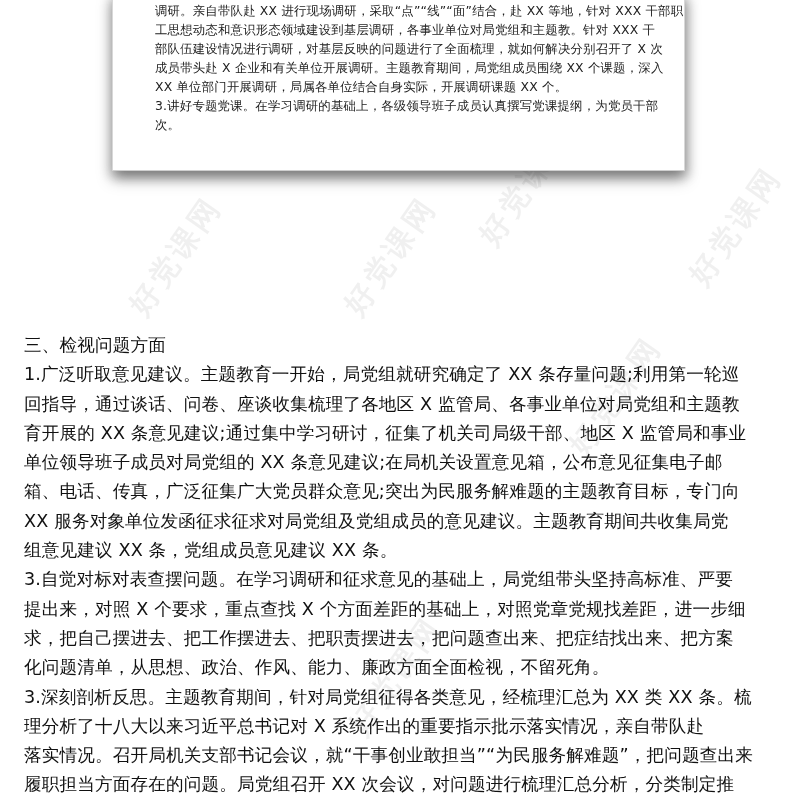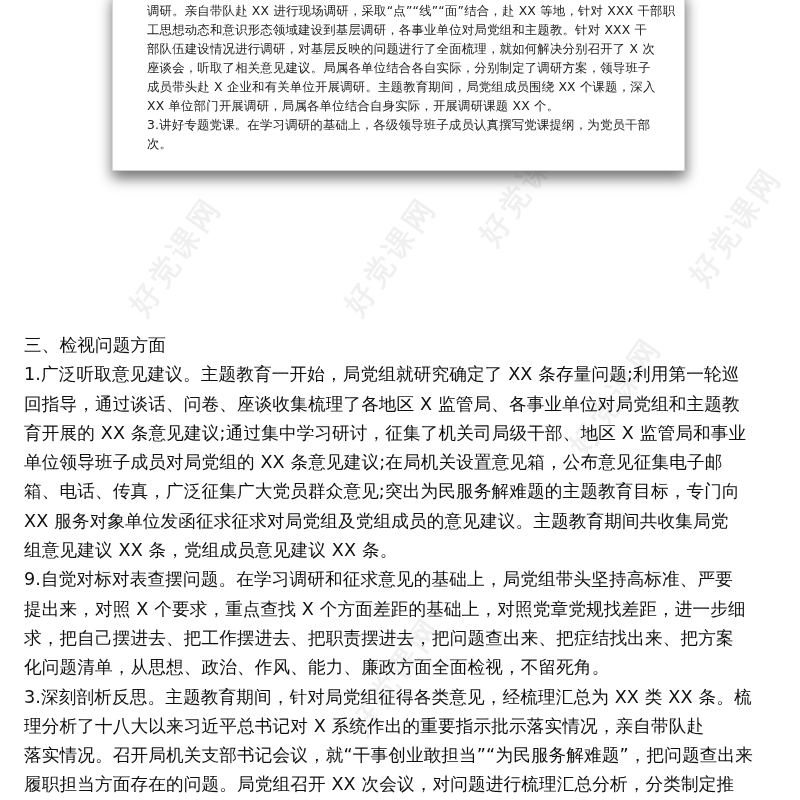--- a/index.html
+++ b/index.html
@@ -39,20 +39,21 @@
     top: 0;
     width: 510px;
   }
   .card-line {
     font-size: 12.4px;
     line-height: 19px;
     height: 19px;
     white-space: nowrap;
     letter-spacing: 0.2px;
     color: #222;
+    margin-left: 8px;
   }
   .card-line.cut {
     height: 9px;
     overflow: hidden;
     position: relative;
   }
   .card-line.cut span {
     position: relative;
     top: -9px;
     display: block;
@@ -105,38 +106,37 @@
   <div class="wm" style="left:680px; top:270px;">好党课网</div>
 
   <div class="card">
     <div class="card-inner">
       <div class="card-line cut">
           <span>的主题教育理论学习研究。亲自结合服务实际，局党组成员带头分别围绕 XX 个课题进行</span>
         </div>
       <div class="card-line">调研。亲自带队赴 XX 进行现场调研，采取“点”“线”“面”结合，赴 XX 等地，针对 XXX 干部职</div>
       <div class="card-line">工思想动态和意识形态领域建设到基层调研，各事业单位对局党组和主题教。针对 XXX 干</div>
       <div class="card-line">部队伍建设情况进行调研，对基层反映的问题进行了全面梳理，就如何解决分别召开了 X 次</div>
-      <div class="card-line">座谈会，听取了相关意见建议。局属各单位结合各自实际，分别制定了调研方案，领导班子</div>
       <div class="card-line">成员带头赴 X 企业和有关单位开展调研。主题教育期间，局党组成员围绕 XX 个课题，深入</div>
       <div class="card-line">XX 单位部门开展调研，局属各单位结合自身实际，开展调研课题 XX 个。</div>
       <div class="card-line">3.讲好专题党课。在学习调研的基础上，各级领导班子成员认真撰写党课提纲，为党员干部</div>
       <div class="card-line">次。</div>
     </div>
   </div>
 
   <div class="body-text">
     <div class="line heading">三、检视问题方面</div>
     <div class="line">1.广泛听取意见建议。主题教育一开始，局党组就研究确定了 XX 条存量问题;利用第一轮巡</div>
     <div class="line">回指导，通过谈话、问卷、座谈收集梳理了各地区 X 监管局、各事业单位对局党组和主题教</div>
     <div class="line">育开展的 XX 条意见建议;通过集中学习研讨，征集了机关司局级干部、地区 X 监管局和事业</div>
     <div class="line">单位领导班子成员对局党组的  XX  条意见建议;在局机关设置意见箱，公布意见征集电子邮</div>
     <div class="line">箱、电话、传真，广泛征集广大党员群众意见;突出为民服务解难题的主题教育目标，专门向</div>
     <div class="line">XX 服务对象单位发函征求征求对局党组及党组成员的意见建议。主题教育期间共收集局党</div>
     <div class="line">组意见建议 XX 条，党组成员意见建议 XX 条。</div>
-    <div class="line">9.自觉对标对表查摆问题。在学习调研和征求意见的基础上，局党组带头坚持高标准、严要</div>
+    <div class="line">3.自觉对标对表查摆问题。在学习调研和征求意见的基础上，局党组带头坚持高标准、严要</div>
     <div class="line">提出来，对照 X 个要求，重点查找 X 个方面差距的基础上，对照党章党规找差距，进一步细</div>
     <div class="line">求，把自己摆进去、把工作摆进去、把职责摆进去，把问题查出来、把症结找出来、把方案</div>
     <div class="line">化问题清单，从思想、政治、作风、能力、廉政方面全面检视，不留死角。</div>
     <div class="line">3.深刻剖析反思。主题教育期间，针对局党组征得各类意见，经梳理汇总为 XX 类 XX 条。梳</div>
     <div class="line">理分析了十八大以来习近平总书记对  X  系统作出的重要指示批示落实情况，亲自带队赴</div>
     <div class="line">落实情况。召开局机关支部书记会议，就“干事创业敢担当”“为民服务解难题”，把问题查出来</div>
     <div class="line">履职担当方面存在的问题。局党组召开 XX 次会议，对问题进行梳理汇总分析，分类制定推</div>
     <div class="line clip">进计划，列出清单，认领问题，深入剖析症结，深刻反思原因，逐条逐项制定整改措施。</div>
   </div>
 

